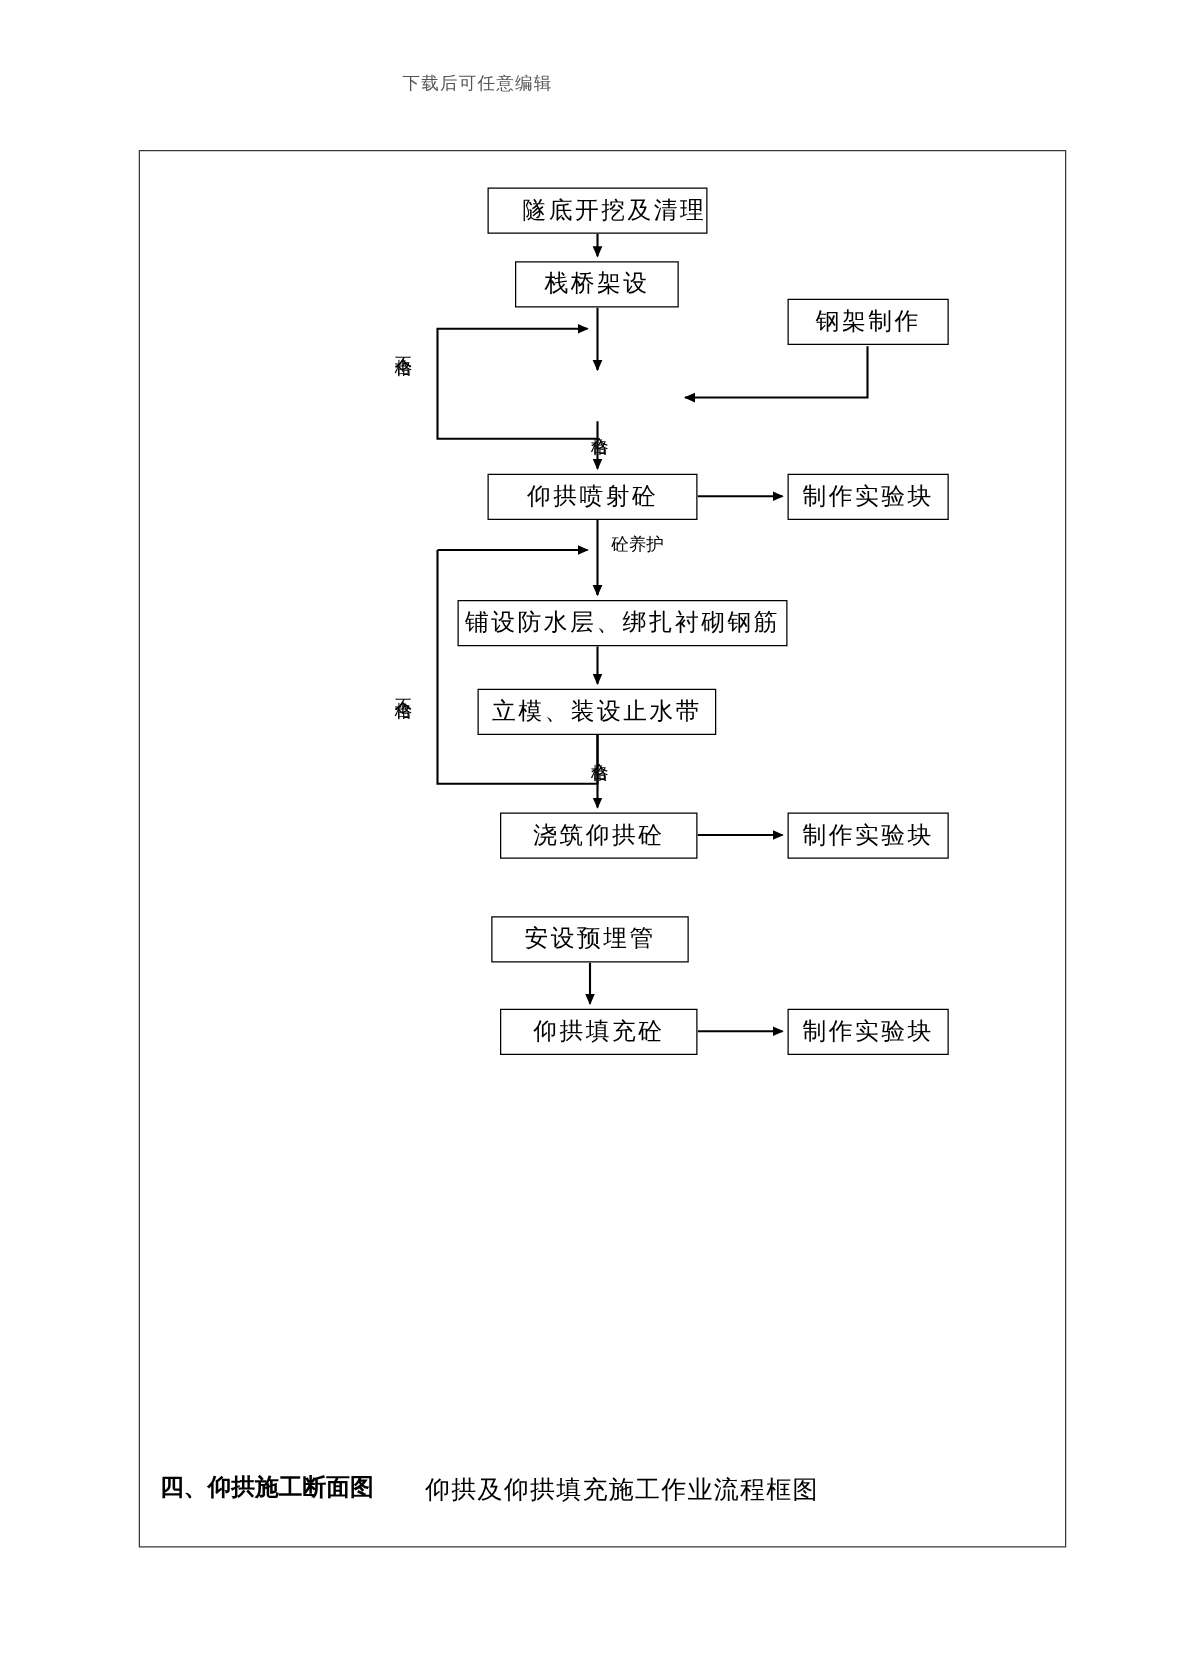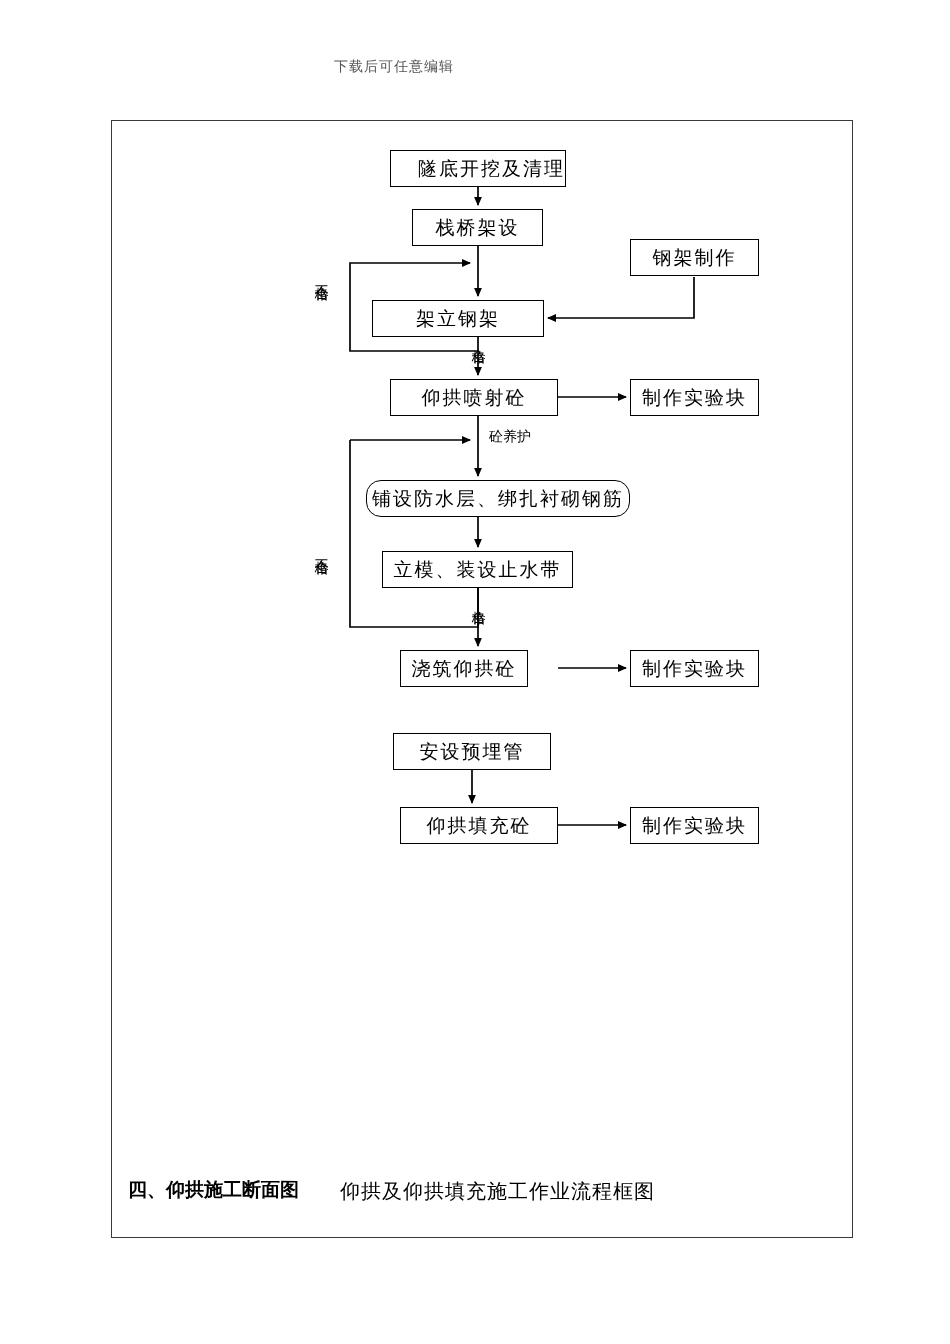--- a/index.html
+++ b/index.html
@@ -10,21 +10,21 @@
   body {
     width: 950px;
     height: 1344px;
     position: relative;
     font-family: "Liberation Serif", "DejaVu Serif", serif;
     color: #000000;
     overflow: hidden;
   }
   .page-header {
     position: absolute;
-    left: 16px;
+    left: 4px;
     top: 58px;
     width: 756px;
     text-align: center;
     font-size: 14px;
     color: #555555;
     letter-spacing: 1px;
   }
   .doc-frame {
     position: absolute;
     left: 111px;
@@ -148,41 +148,38 @@
   </div>
 
   <div class="node" style="left:412px; top:209px; width:131px; height:37px;">
     <span>栈桥架设</span>
   </div>
 
   <div class="node" style="left:630px; top:239px; width:129px; height:37px;">
     <span>钢架制作</span>
   </div>
 
-  <div class="node" style="left:372px; top:300px; width:172px; height:37px;">
-    <span>架立钢架</span>
-  </div>
 
   <div class="node" style="left:390px; top:379px; width:168px; height:37px;">
     <span>仰拱喷射砼</span>
   </div>
 
   <div class="node" style="left:630px; top:379px; width:129px; height:37px;">
     <span>制作实验块</span>
   </div>
 
-  <div class="node" style="left:366px; top:480px; width:264px; height:37px;border-radius:15px;">
+  <div class="node" style="left:366px; top:480px; width:264px; height:37px;">
     <span>铺设防水层、绑扎衬砌钢筋</span>
   </div>
 
   <div class="node" style="left:382px; top:551px; width:191px; height:37px;">
     <span>立模、装设止水带</span>
   </div>
 
-  <div class="node" style="left:400px; top:650px; width:128px; height:37px;">
+  <div class="node" style="left:400px; top:650px; width:158px; height:37px;">
     <span>浇筑仰拱砼</span>
   </div>
 
   <div class="node" style="left:630px; top:650px; width:129px; height:37px;">
     <span>制作实验块</span>
   </div>
 
   <div class="node" style="left:393px; top:733px; width:158px; height:37px;">
     <span>安设预埋管</span>
   </div>

